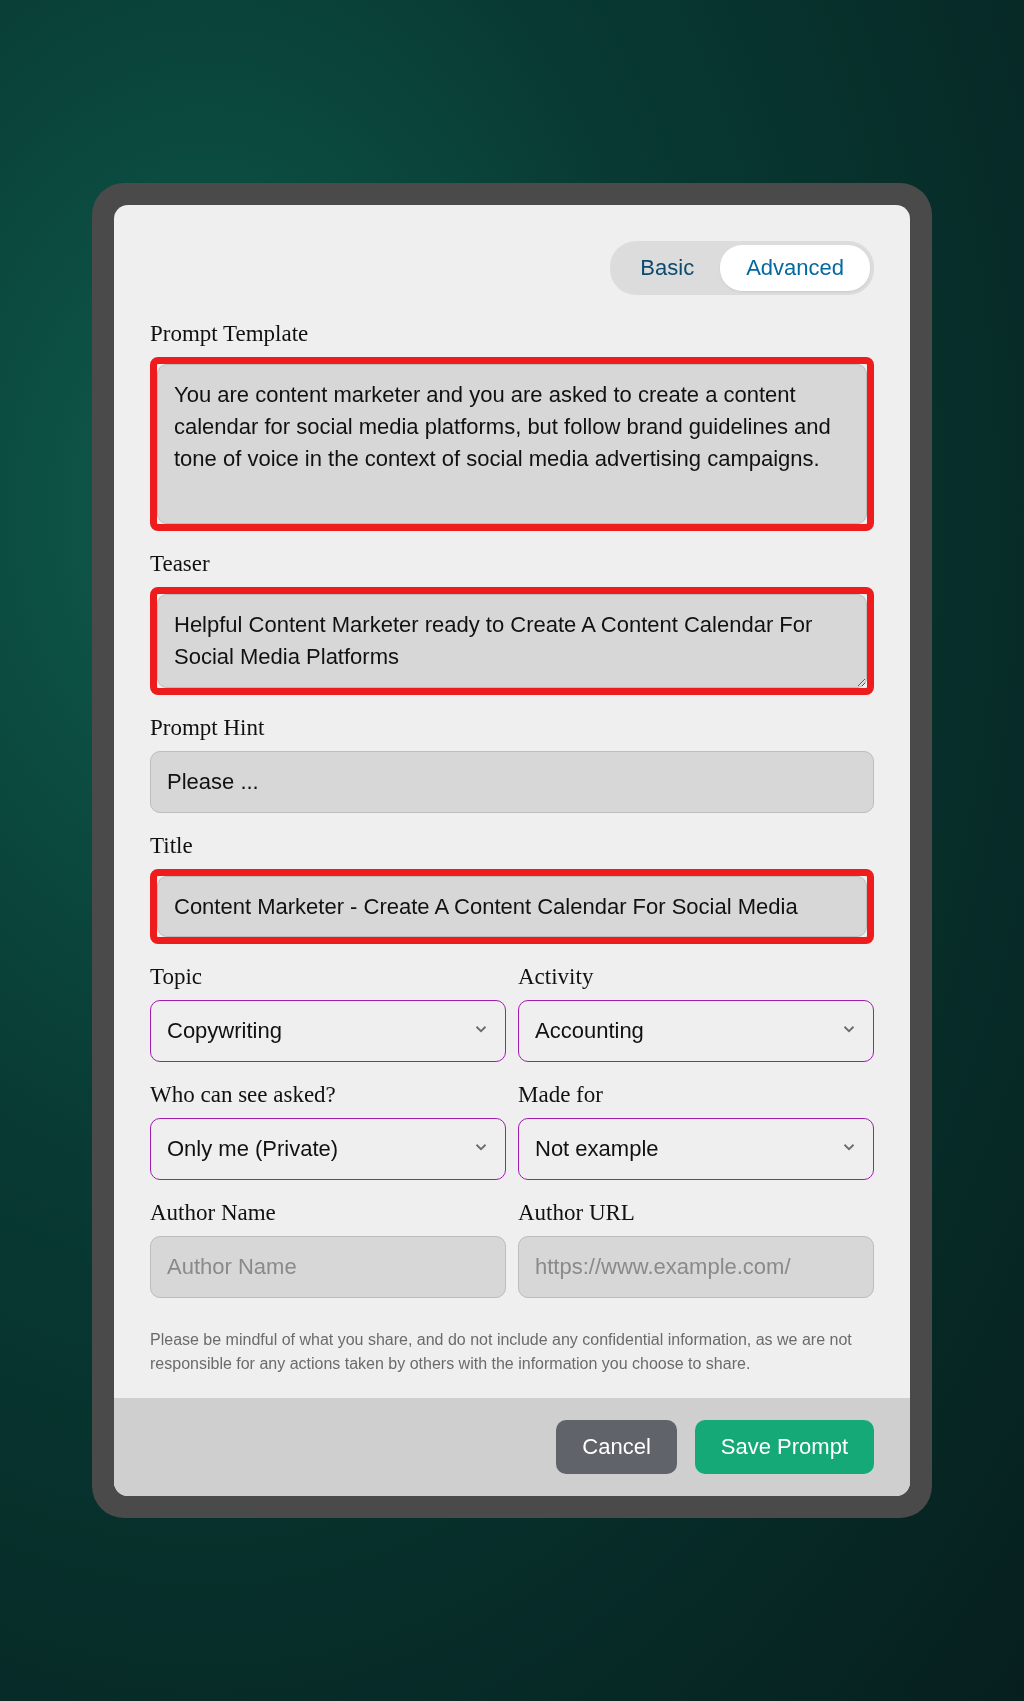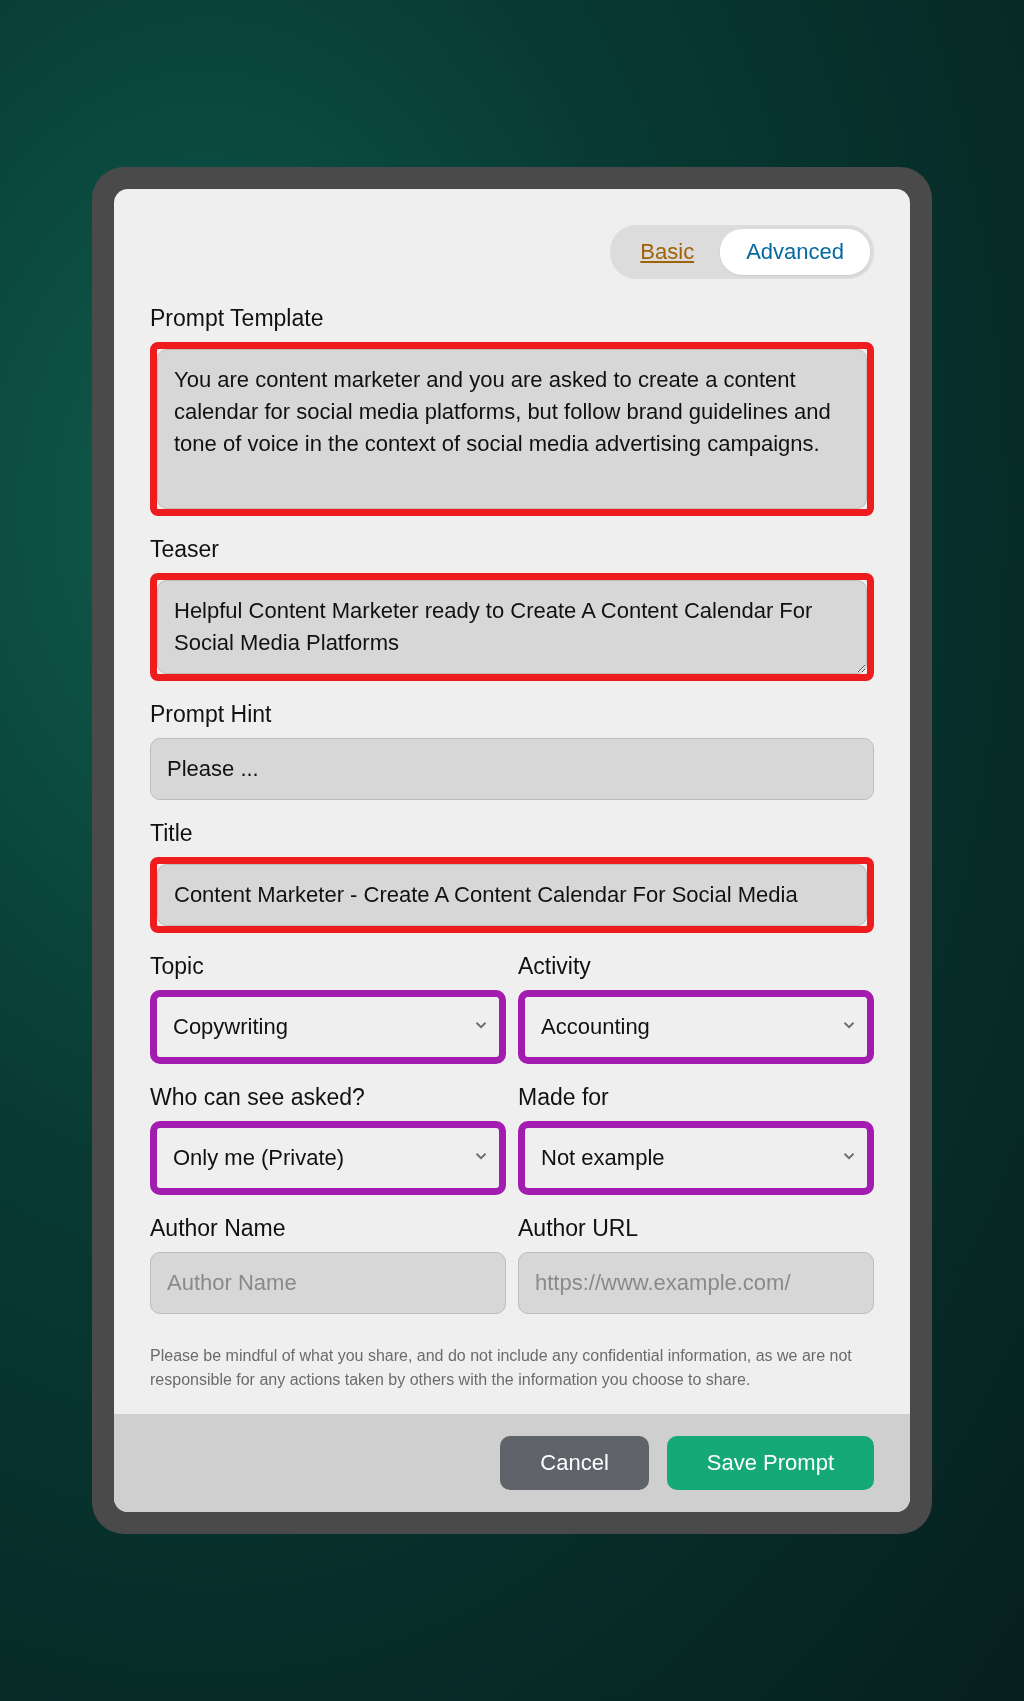--- a/index.html
+++ b/index.html
@@ -37,31 +37,32 @@
     border-radius: 26px;
     padding: 4px;
     display: flex;
   }
   .tab {
     padding: 10px 26px;
     border-radius: 22px;
     font-size: 22px;
     cursor: pointer;
   }
-  .tab.basic { color: #a16207; text-decoration: underline; }
+  .tab.basic { color: #0c4a6e; }
   .tab.advanced {
     background: #ffffff;
     color: #0369a1;
     box-shadow: 0 1px 2px rgba(0,0,0,0.08);
   }
   .label {
     font-size: 23px;
     color: #111;
     margin-bottom: 10px;
     margin-top: 20px;
+    font-family: Liberation Serif, serif;
   }
   .label:first-of-type { margin-top: 0; }
   .field {
     width: 100%;
     background: #d7d7d7;
     border: 1px solid #bcbcbc;
     border-radius: 10px;
     padding: 14px 16px;
     font-size: 22px;
     color: #111;
@@ -82,21 +83,21 @@
     gap: 12px;
     margin-top: 20px;
   }
   .col { flex: 1; }
   .col .label { margin-top: 0; }
   .select-wrap {
     position: relative;
   }
   .select-wrap .field {
     background: #efefef;
-    border: 7px solid #a21caf;
+    border: 1px solid #a21caf;
     cursor: pointer;
   }
   .chev {
     position: absolute;
     right: 16px;
     top: 50%;
     transform: translateY(-50%);
     pointer-events: none;
   }
   .chev svg { width: 18px; height: 18px; }
@@ -110,21 +111,21 @@
   .footer {
     background: #cfcfcf;
     padding: 22px 36px;
     display: flex;
     justify-content: flex-end;
     gap: 18px;
   }
   .btn {
     border: none;
     border-radius: 10px;
-    padding: 14px 40px;
+    padding: 14px 26px;
     font-size: 22px;
     cursor: pointer;
     font-family: inherit;
   }
   .btn-cancel {
     background: #60646a;
     color: #fff;
   }
   .btn-save {
     background: #14a977;

